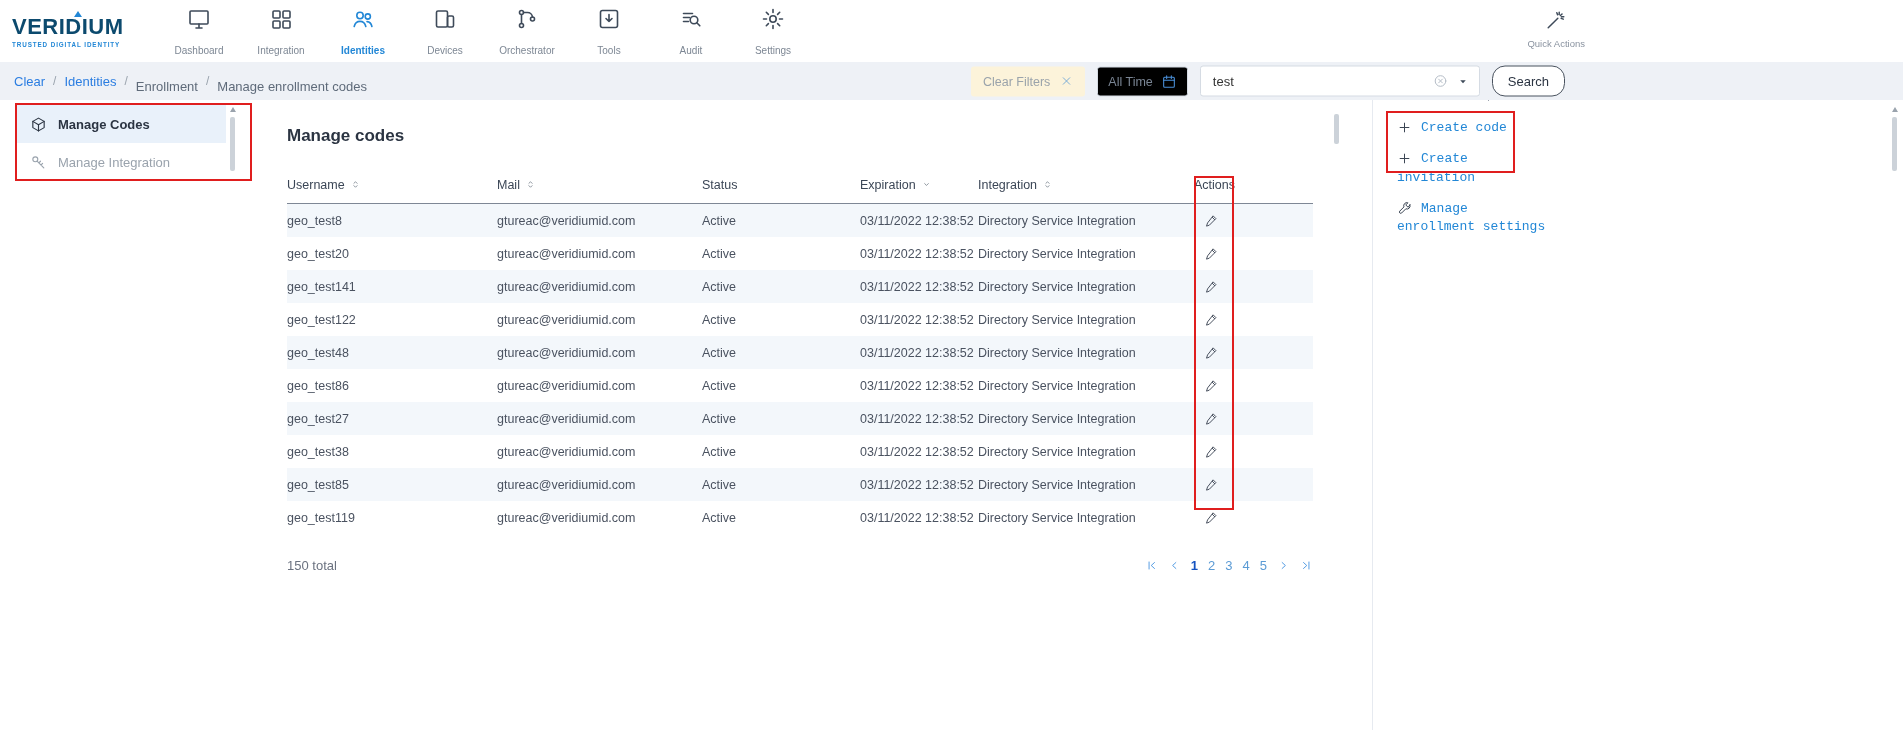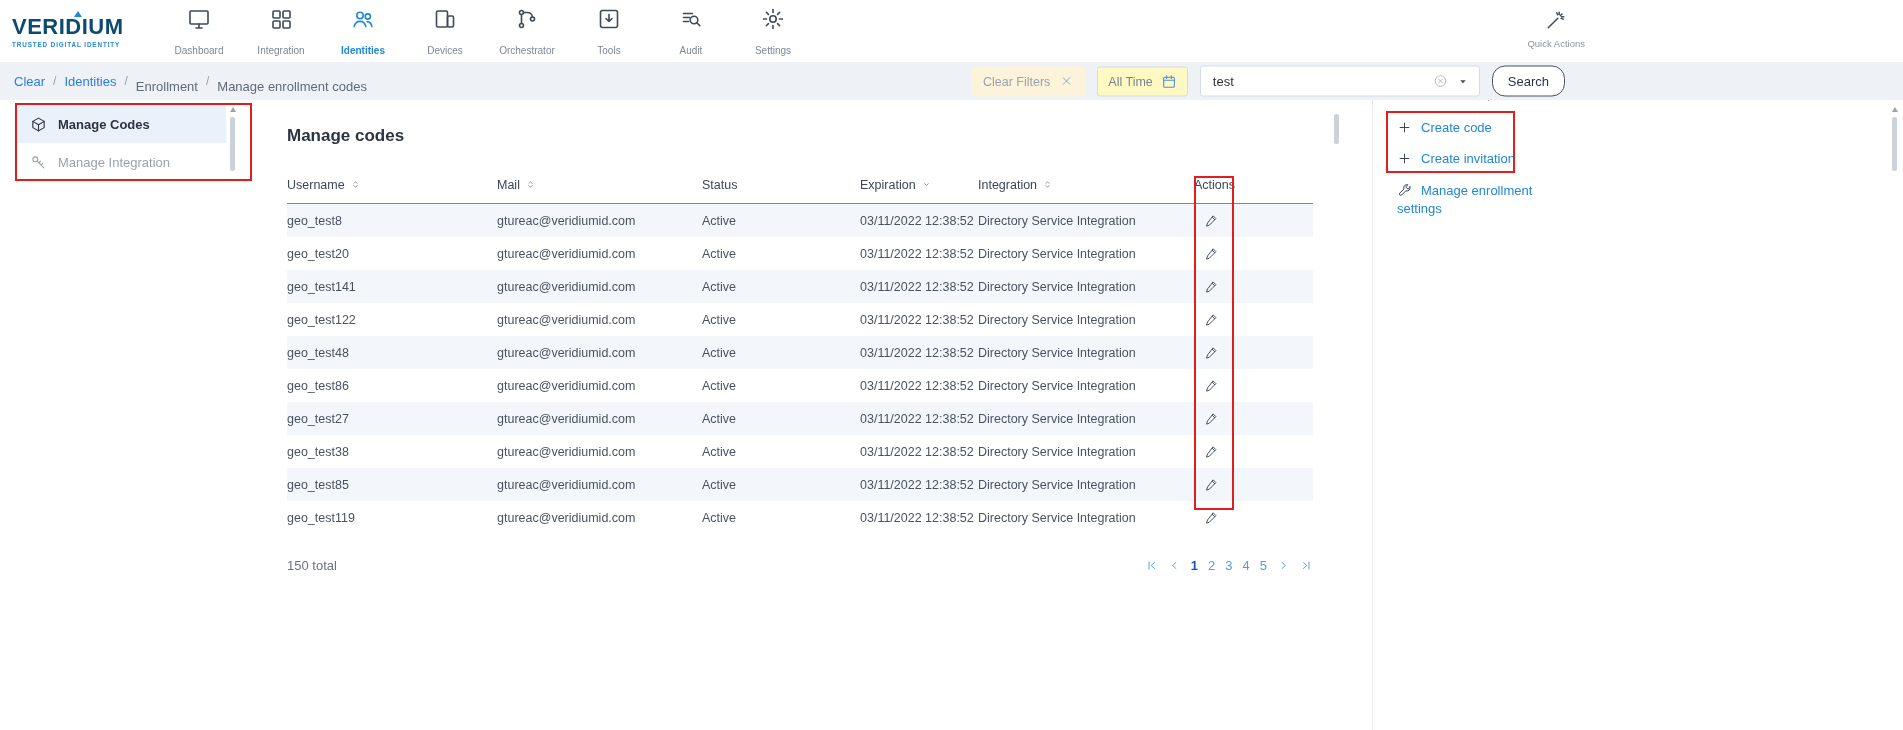--- a/index.html
+++ b/index.html
@@ -33,21 +33,21 @@
 
   
   .breadbar { height:38px; background:#eef1f6; display:flex; align-items:center; padding:0 14px; position:relative; }
   .crumbs { display:flex; align-items:center; gap:8px; font-size:13px; }
   .crumb.link { color:var(--link); cursor:pointer; }
   .crumb.muted { color:#5f6b7a;margin-top:11px; }
   .sep { color:#9aa3ad; font-size:12px; }
   .filterbar { position:absolute; right:338px; top:50%; transform:translateY(-50%); display:flex; align-items:center; gap:12px; }
   .chip-clear { background:var(--chipbg); color:#9aa3ab; font-size:12.5px; height:30px; padding:0 12px; display:flex; align-items:center; gap:10px; border-radius:3px; cursor:pointer; }
   .xblue { color:#6aa3d8; }
-  .alltime { background:#fef9c3; border:1px solid #d5dbe3; height:30px; padding:0 10px; display:flex; align-items:center; gap:8px; border-radius:3px; font-size:12.5px; color:#7a8594; cursor:pointer; }
+  .alltime { background:#000000; border:1px solid #d5dbe3; height:30px; padding:0 10px; display:flex; align-items:center; gap:8px; border-radius:3px; font-size:12.5px; color:#7a8594; cursor:pointer; }
   .calblue { color:#4a90d9; }
   .filter-search { background:#fff; border:1px solid #d5dbe3; border-radius:3px; height:31px; width:280px; display:flex; align-items:center; gap:9px; padding:0 10px; }
   .filter-search input { flex:1; border:0; outline:0; font-size:13px; color:#333; min-width:0; }
   .gray { color:#b4bcc6; } .dark { color:#3e4a59; }
   .search-btn { background:#fff; border:1px solid #49525e; color:#2b3442; border-radius:13px; font-size:13px; height:31px; padding:0 15px; cursor:pointer; font-family:inherit; }
 
   
   .content { display:flex; height:630px; }
   .sidebar { width:238px; position:relative; padding-top:5px; }
   .side-item { height:38px; display:flex; align-items:center; gap:11px; margin:0 12px 0 16px; padding:0 14px; font-size:13px; color:#9aa3ad; cursor:pointer; }
@@ -70,21 +70,21 @@
   .table-footer { width:1026px; display:flex; align-items:center; margin-top:24px; }
   .total { font-size:13px; color:#6b7280; }
   .pagination { margin-left:auto; display:flex; align-items:center; gap:10px; font-size:13px; }
   .page-btn { color:#3e8ede; cursor:pointer; line-height:0; background:none; border:0; padding:0; }
   .page-num { color:#5b9bd5; cursor:pointer; }
   .page-num.active { color:#1553c0; font-weight:bold; }
 
   .rpanel { width:531px; border-left:1px solid #e6eaf0; padding:18px 0 0 24px; position:relative; }
   .rp-item { width:150px; margin-bottom:13px; font-size:13px; color:var(--accent); cursor:pointer; line-height:1.35; }
   .rp-item .icon { color:#3c4654; vertical-align:middle; margin-right:9px; }
-  .rp-label { vertical-align:middle; }
+  .rp-label { vertical-align:middle;font-family:Liberation Mono, monospace; }
 
   
   .vscroll { position:absolute; width:11px; top:4px; bottom:6px; }
   .sbr { right:0; } .mainr { right:30px; } .rpr { right:3px; }
   .arrow-up { width:0; height:0; border-left:3.5px solid transparent; border-right:3.5px solid transparent; border-bottom:5px solid #9aa3ad; margin:3px auto 5px; }
   .thumb { width:5px; height:54px; background:#ccd2d9; border-radius:2px; margin:0 auto; }
   .thumb.small { height:30px; margin-top:10px; }
 
   
   .ann { position:absolute; border:2px solid var(--annotation); pointer-events:none; z-index:20; }

